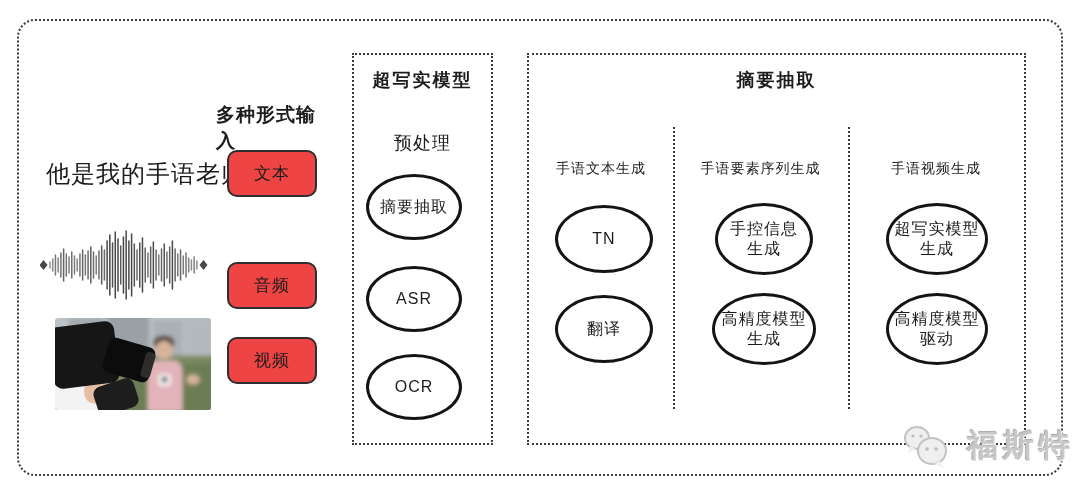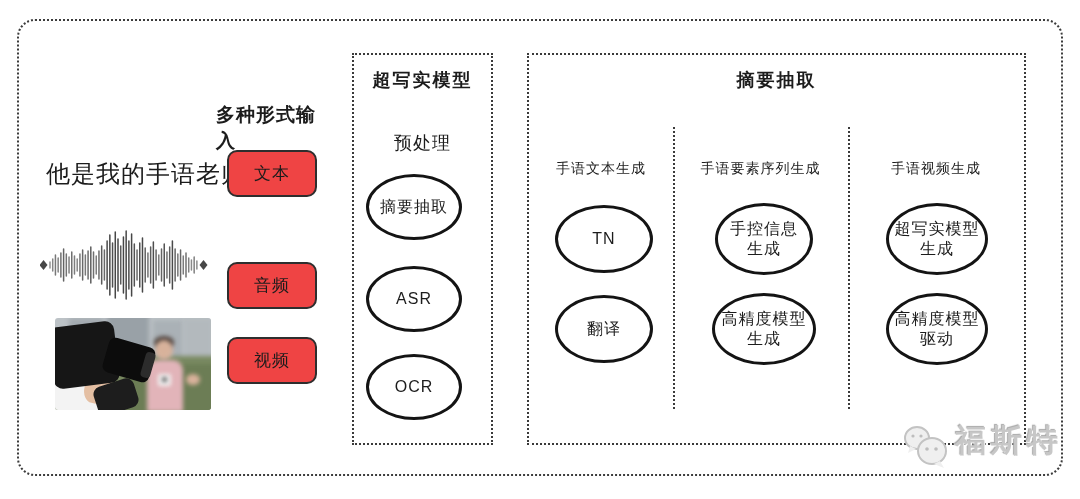--- a/index.html
+++ b/index.html
@@ -67,21 +67,21 @@
   .h-col1{left:0px;width:144px;}
   .h-col2{left:144px;width:175px;}
   .h-col3{left:319px;width:176px;}
   .e-tn{left:26px;top:150px;width:92px;height:62px;}
   .e-trans{left:26px;top:240px;width:92px;height:62px;}
   .e-manual{left:186px;top:148px;width:92px;height:66px;}
   .e-nonmanual{left:183px;top:238px;width:98px;height:66px;}
   .e-hyper{left:357px;top:148px;width:96px;height:66px;}
   .e-drive{left:357px;top:238px;width:96px;height:66px;}
   
-  .wm{left:900px;top:420px;display:flex;align-items:flex-start;gap:3px;}
+  .wm{left:900px;top:420px;display:flex;align-items:center;gap:15px;}
   .wm-text{
     font-size:31px;font-weight:bold;letter-spacing:5px;color:#c7c7c7;
     text-shadow:1px 1px 0 #ffffff,-1px -1px 1px #a9a9a9;
   }
 </style>
 </head>
 <body>
 
 <div class="canvas">
 

